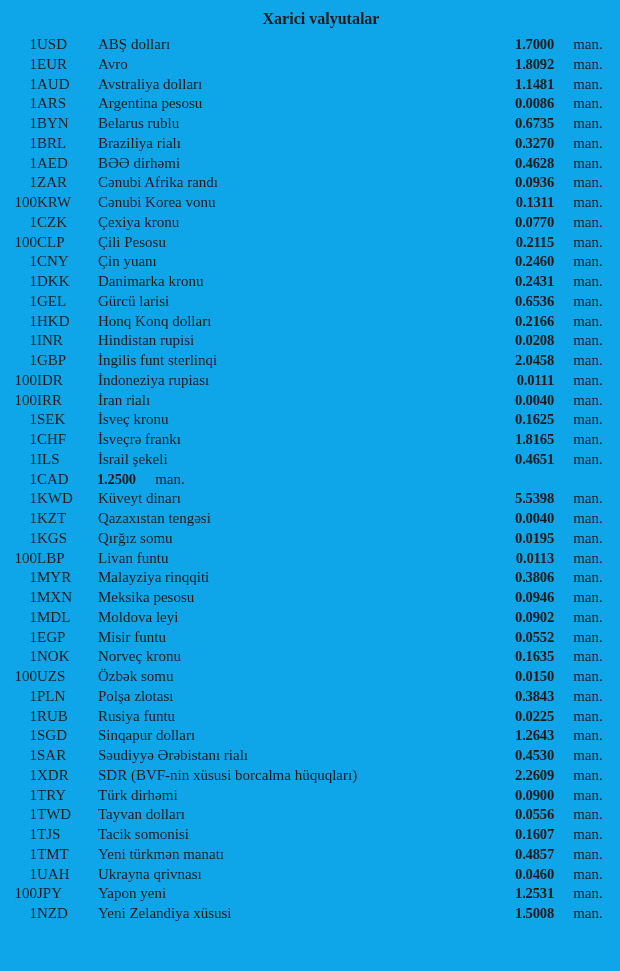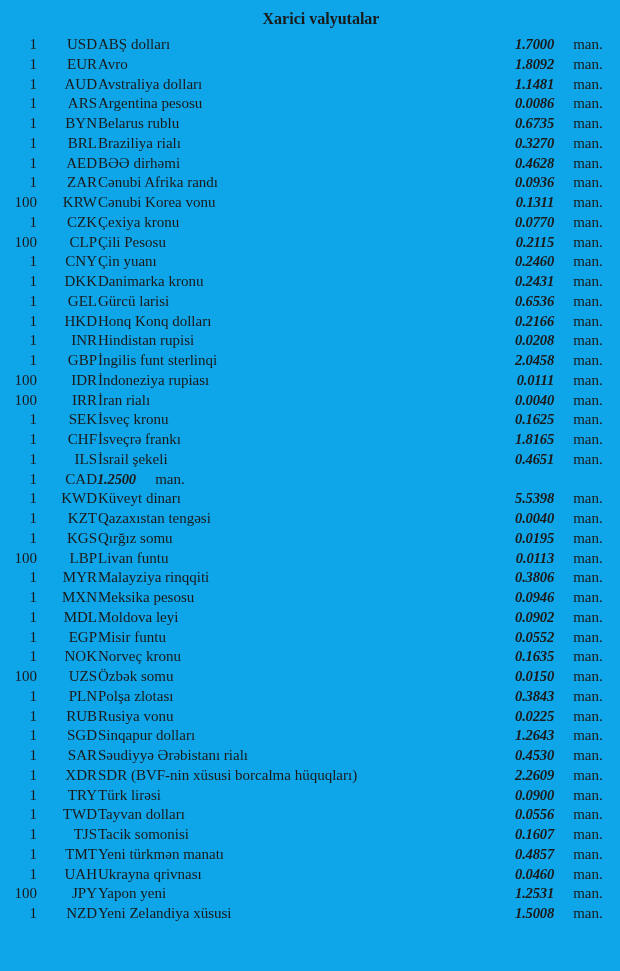--- a/index.html
+++ b/index.html
@@ -34,35 +34,34 @@
     line-height: 19.75px;
     padding-right: 10px;
   }
   .qty {
     width: 37px;
     text-align: right;
     flex: 0 0 auto;
   }
   .code {
     width: 60px;
-    text-align: right;
+    text-align: left;
     flex: 0 0 auto;
   }
   .name {
     flex: 1 1 auto;
     text-align: left;
     padding-left: 1px;
     white-space: nowrap;
     overflow: hidden;
   }
   .rate {
     flex: 0 0 auto;
     text-align: right;
     font-weight: bold;
-    font-style: italic;
     font-size: 14.6px;
     letter-spacing: -0.2px;
   }
   .unit {
     flex: 0 0 auto;
     width: 44px;
     margin-left: 12px;
     text-align: center;
   }
 </style>
@@ -340,21 +339,21 @@
     <span class="qty">1</span>
     <span class="code">PLN</span>
     <span class="name">Polşa zlotası</span>
     <span class="rate">0.3843</span>
     <span class="unit">man.</span>
   </div>
 
   <div class="row">
     <span class="qty">1</span>
     <span class="code">RUB</span>
-    <span class="name">Rusiya vonu</span>
+    <span class="name">Rusiya funtu</span>
     <span class="rate">0.0225</span>
     <span class="unit">man.</span>
   </div>
 
   <div class="row">
     <span class="qty">1</span>
     <span class="code">SGD</span>
     <span class="name">Sinqapur dolları</span>
     <span class="rate">1.2643</span>
     <span class="unit">man.</span>
@@ -372,21 +371,21 @@
     <span class="qty">1</span>
     <span class="code">XDR</span>
     <span class="name">SDR (BVF-nin xüsusi borcalma hüquqları)</span>
     <span class="rate">2.2609</span>
     <span class="unit">man.</span>
   </div>
 
   <div class="row">
     <span class="qty">1</span>
     <span class="code">TRY</span>
-    <span class="name">Türk lirəsi</span>
+    <span class="name">Türk dirhəmi</span>
     <span class="rate">0.0900</span>
     <span class="unit">man.</span>
   </div>
 
   <div class="row">
     <span class="qty">1</span>
     <span class="code">TWD</span>
     <span class="name">Tayvan dolları</span>
     <span class="rate">0.0556</span>
     <span class="unit">man.</span>

